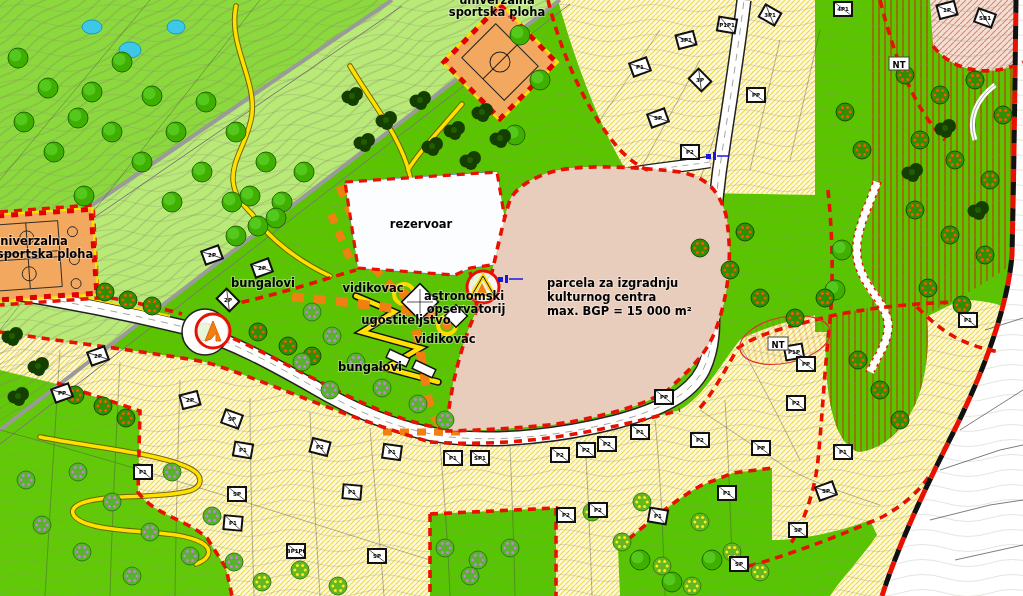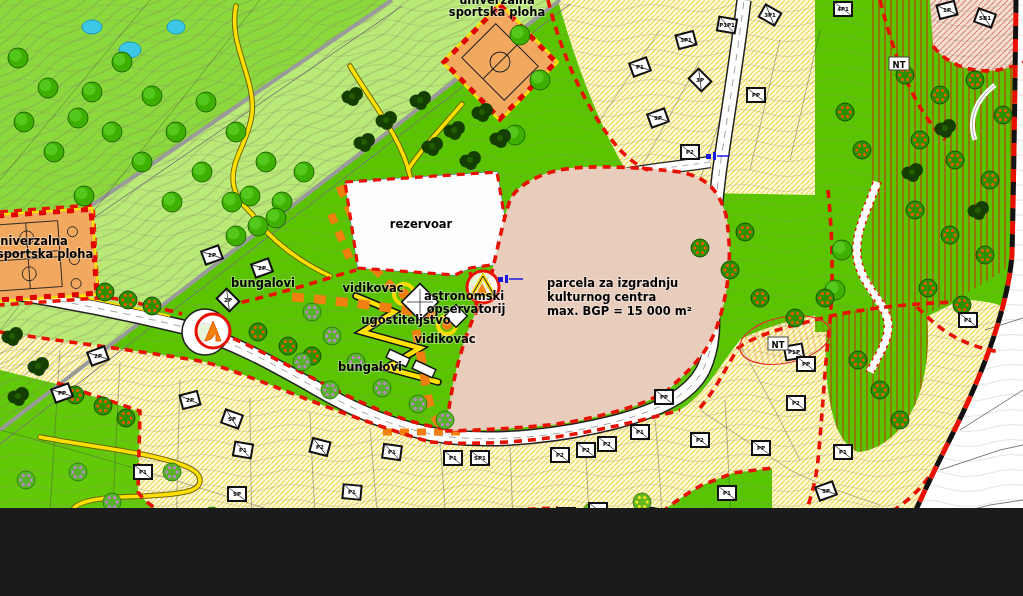--- a/index.html
+++ b/index.html
@@ -1,16 +1,16 @@
 <!DOCTYPE html>
 <html><head>
 <meta charset="utf-8">
 <style>
   html,body{margin:0;padding:0;background:#1b1b1b;}
-  .stage{position:relative;width:1023px;height:508px;overflow:hidden;background:#22c55e;
+  .stage{position:relative;width:1023px;height:596px;overflow:hidden;background:#22c55e;
          font-family:"DejaVu Sans",sans-serif;text-align:right;}
   svg{display:block}
   .region-lbl{font:bold 11.5px "DejaVu Sans",sans-serif;fill:#020202;
               paint-order:stroke;stroke:rgba(255,255,255,.35);stroke-width:2px;}
   .house-lbl{font:bold 5.5px "DejaVu Sans",sans-serif;fill:#000;}
   .nt-lbl{font:bold 8.5px "DejaVu Sans",sans-serif;fill:#000;}
 </style>
 </head>
 <body>
 

